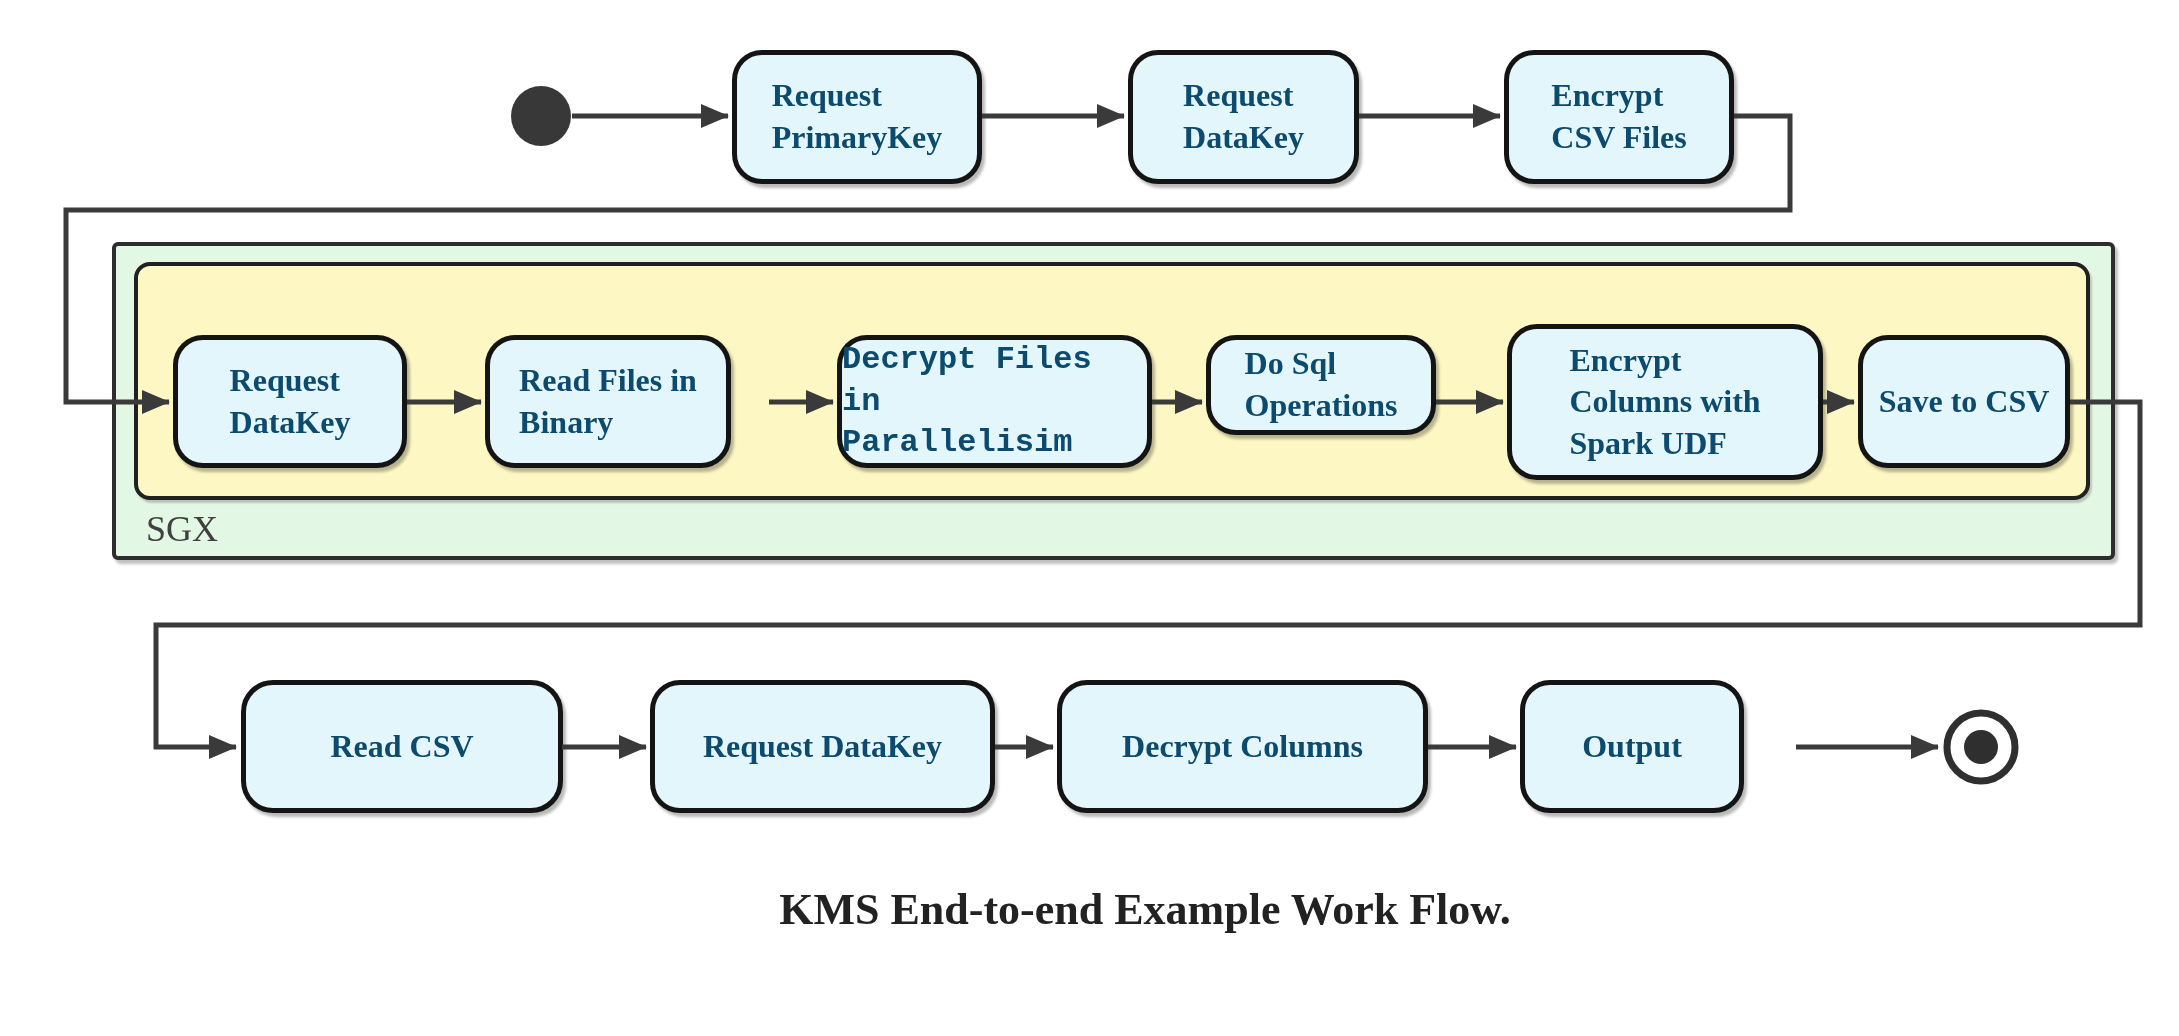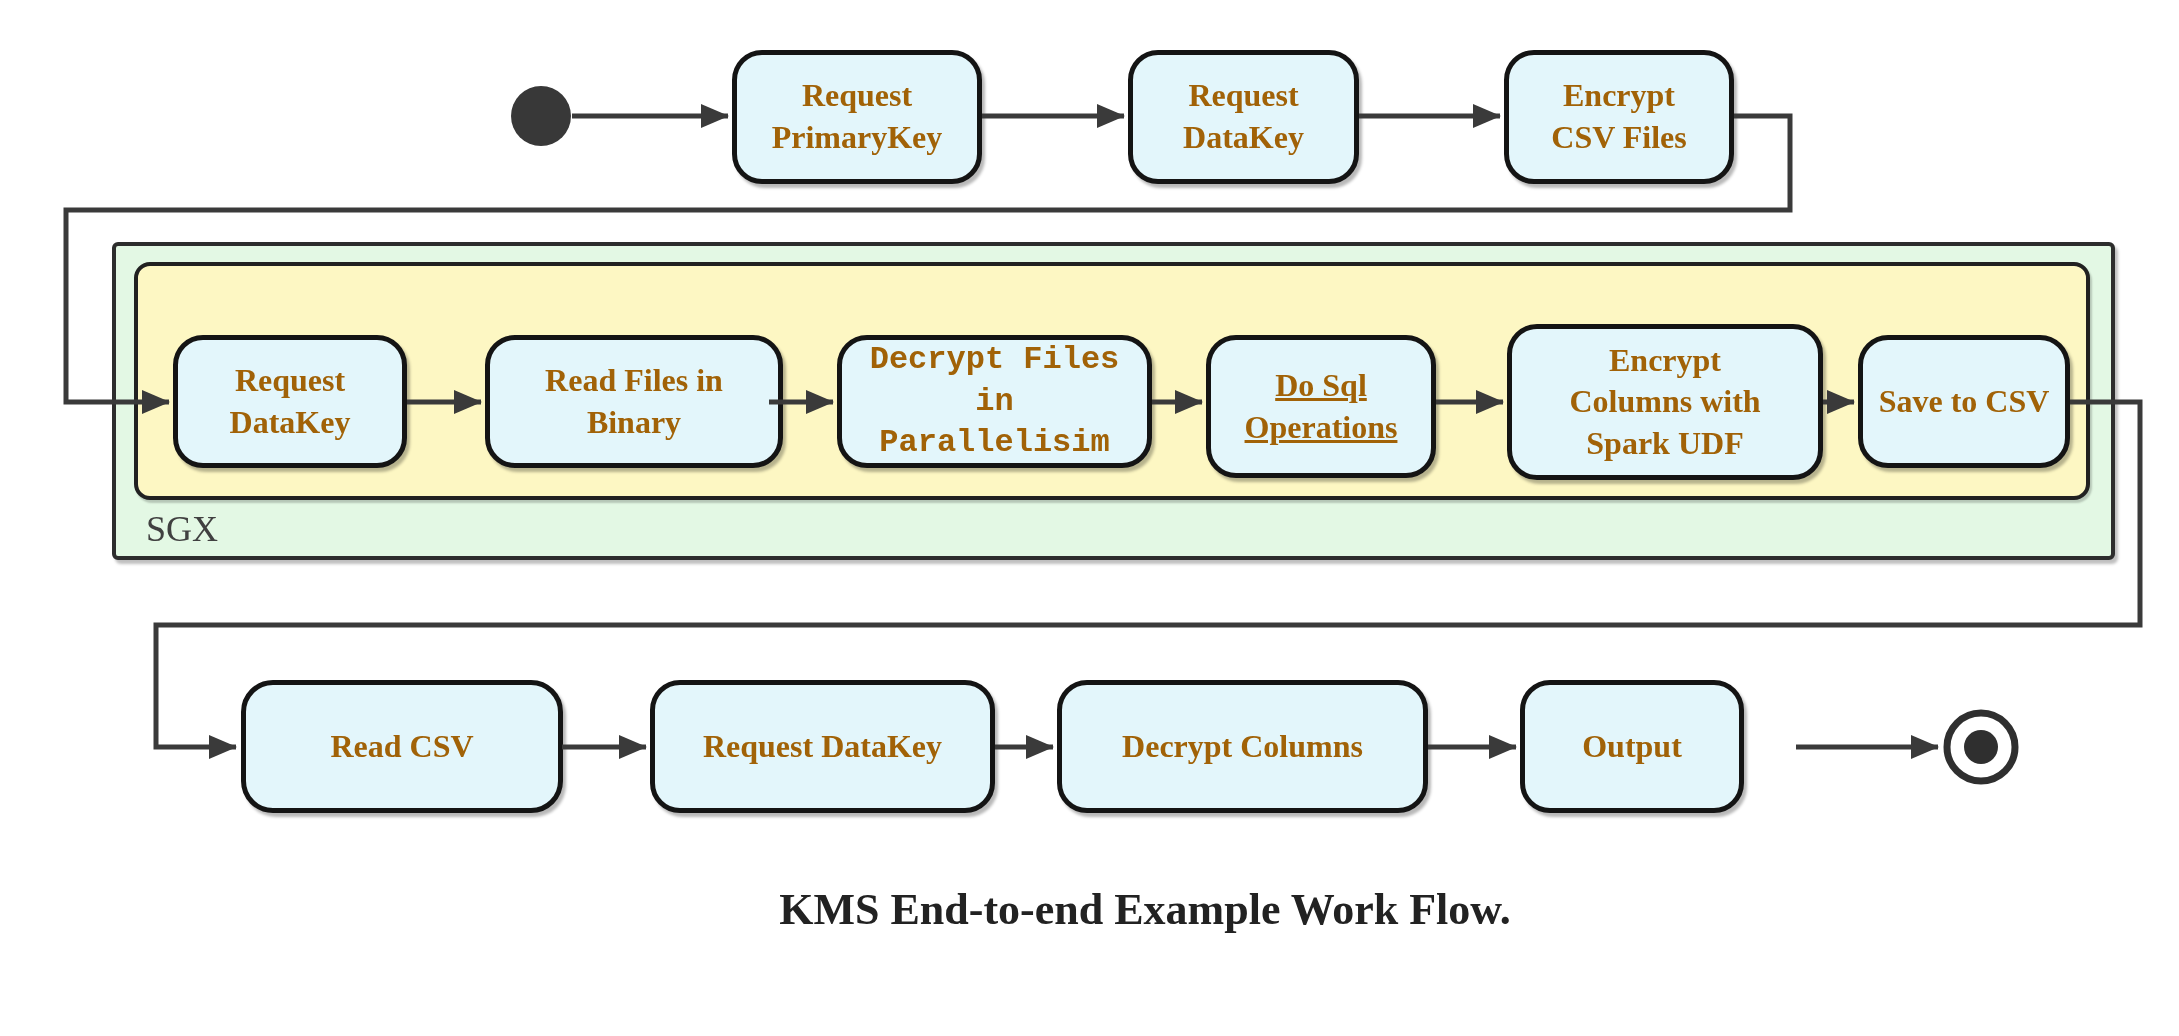--- a/index.html
+++ b/index.html
@@ -30,22 +30,22 @@
   .spark-label .q{font-style:italic;margin-left:12px;}
   .sgx-label{
     position:absolute;left:146px;top:508px;
     font-size:36px;font-weight:normal;color:#404040;
   }
   
   .node{
     position:absolute;box-sizing:border-box;
     background:#e3f6fb;border:5px solid #141414;border-radius:30px;
     display:flex;align-items:center;justify-content:center;
-    text-align:center;font-weight:bold;font-size:32px;line-height:1.3;
-    color:#a16207;white-space:pre-line;
+    text-align:left;font-weight:bold;font-size:32px;line-height:1.3;
+    color:#0c4a6e;white-space:pre-line;
     box-shadow:3px 4px 3px rgba(0,0,0,0.28);
   }
   
   svg.edges{position:absolute;left:0;top:0;pointer-events:none;}
   .edge{fill:none;stroke:#3a3a3a;stroke-width:5;stroke-linejoin:miter;}
   
   .caption{
     position:absolute;left:1145px;top:884px;transform:translateX(-50%);
     font-size:44px;font-weight:bold;color:#222;white-space:nowrap;
   }
@@ -62,25 +62,25 @@
 
   <div class="node" style="left:732px;top:50px;width:250px;height:134px;">Request
 PrimaryKey</div>
   <div class="node" style="left:1128px;top:50px;width:231px;height:134px;">Request
 DataKey</div>
   <div class="node" style="left:1504px;top:50px;width:230px;height:134px;">Encrypt
 CSV Files</div>
 
   <div class="node" style="left:173px;top:335px;width:234px;height:133px;">Request
 DataKey</div>
-  <div class="node" style="left:485px;top:335px;width:298px;height:133px;">Read Files in
+  <div class="node" style="left:485px;top:335px;width:246px;height:133px;">Read Files in
 Binary</div>
   <div class="node" style="left:837px;top:335px;width:315px;height:133px;font-family:Liberation Mono, monospace;">Decrypt Files in
 Parallelisim</div>
-  <div class="node" style="left:1206px;top:335px;width:230px;height:143px;text-decoration:underline;">Do Sql
+  <div class="node" style="left:1206px;top:335px;width:230px;height:100px;">Do Sql
 Operations</div>
   <div class="node" style="left:1507px;top:324px;width:316px;height:156px;">Encrypt
 Columns with
 Spark UDF</div>
   <div class="node" style="left:1858px;top:335px;width:212px;height:133px;">Save to CSV</div>
 
   <div class="node" style="left:241px;top:680px;width:322px;height:133px;border-radius:32px;">Read CSV</div>
   <div class="node" style="left:650px;top:680px;width:345px;height:133px;">Request DataKey</div>
   <div class="node" style="left:1057px;top:680px;width:371px;height:133px;">Decrypt Columns</div>
   <div class="node" style="left:1520px;top:680px;width:224px;height:133px;">Output</div>

